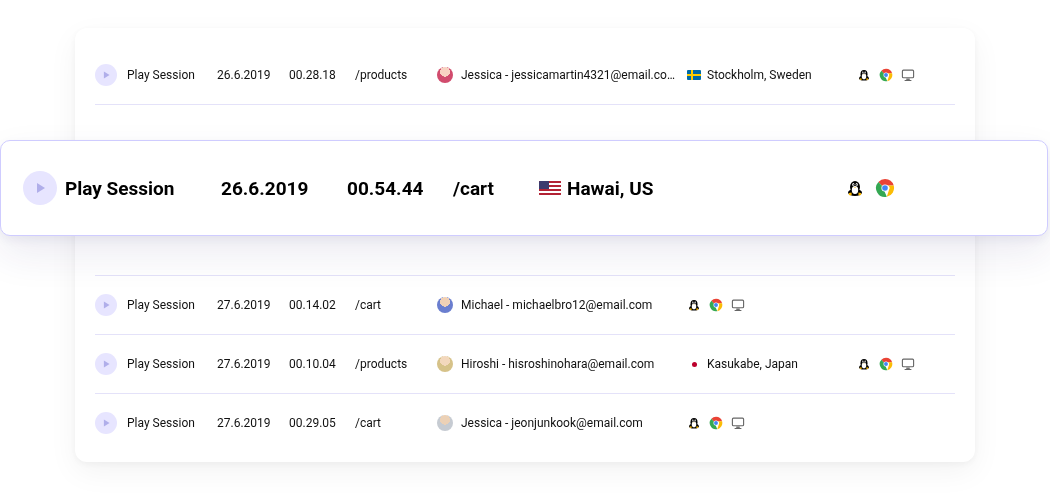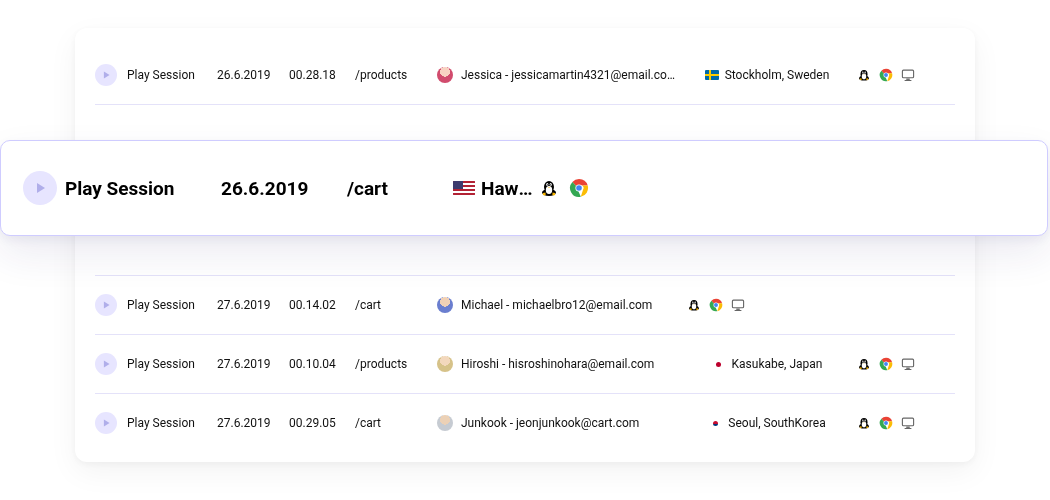--- a/index.html
+++ b/index.html
@@ -52,21 +52,21 @@
     cursor: pointer;
   }
   .play-btn svg { display: block; }
   .user-cell { display: flex; align-items: center; gap: 8px; min-width: 0; }
   .avatar {
     width: 16px; height: 16px; border-radius: 50%; flex: 0 0 auto;
     background: #ddd;
     display:flex;align-items:center;justify-content:center;
     overflow:hidden;
   }
-  .loc-cell { display: flex; align-items: center; gap: 6px; justify-content: center; }
+  .loc-cell { display: flex; align-items: center; gap: 6px; }
   .flag {
     width: 14px; height: 10px; flex: 0 0 auto;
     border-radius: 1px;
     background: #ccc;
     position: relative;
     overflow: hidden;
   }
   .icons-cell { display: flex; align-items: center; gap: 8px; }
   .ellipsis { white-space: nowrap; overflow: hidden; text-overflow: ellipsis; }
 
@@ -276,25 +276,21 @@
       <svg viewBox="0 0 14 14" width="10" height="10" style="color:var(--purple-play)">
           <use href="#icon-play"></use>
         </svg>
     </div>
     <span>Play Session</span>
     <span>27.6.2019</span>
     <span>00.29.05</span>
     <span>/cart</span>
     <div class="user-cell">
       <span class="avatar av5"></span>
-      <span class="ellipsis">Junkook - jeonjunkook@cart.com</span>
-    </div>
-    <div class="loc-cell">
-      <span class="flag flag-kr"></span>
-      <span class="ellipsis">Seoul, SouthKorea</span>
+      <span class="ellipsis">Jessica - jeonjunkook@email.com</span>
     </div>
     <div class="icons-cell">
       <svg class="ico-sm" viewBox="0 0 20 20">
           <use href="#icon-linux"></use>
         </svg>
       <svg class="ico-sm" viewBox="0 0 20 20">
           <use href="#icon-chrome"></use>
         </svg>
       <svg class="ico-sm" viewBox="0 0 20 20">
           <use href="#icon-desktop"></use>
@@ -305,20 +301,21 @@
 </div>
 
 <div class="featured">
   <div class="play-btn">
     <svg viewBox="0 0 14 14" width="14" height="14" style="color:var(--purple-play)">
         <use href="#icon-play"></use>
       </svg>
   </div>
   <span>Play Session</span>
   <span>26.6.2019</span>
+  <span>00.54.44</span>
   <span>/cart</span>
   <div class="loc-cell">
     <span class="flag flag-us"></span>
     <span class="ellipsis">Hawai, US</span>
   </div>
   <div class="icons-cell">
     <svg class="ico" viewBox="0 0 20 20">
         <use href="#icon-linux"></use>
       </svg>
     <svg class="ico" viewBox="0 0 20 20">

